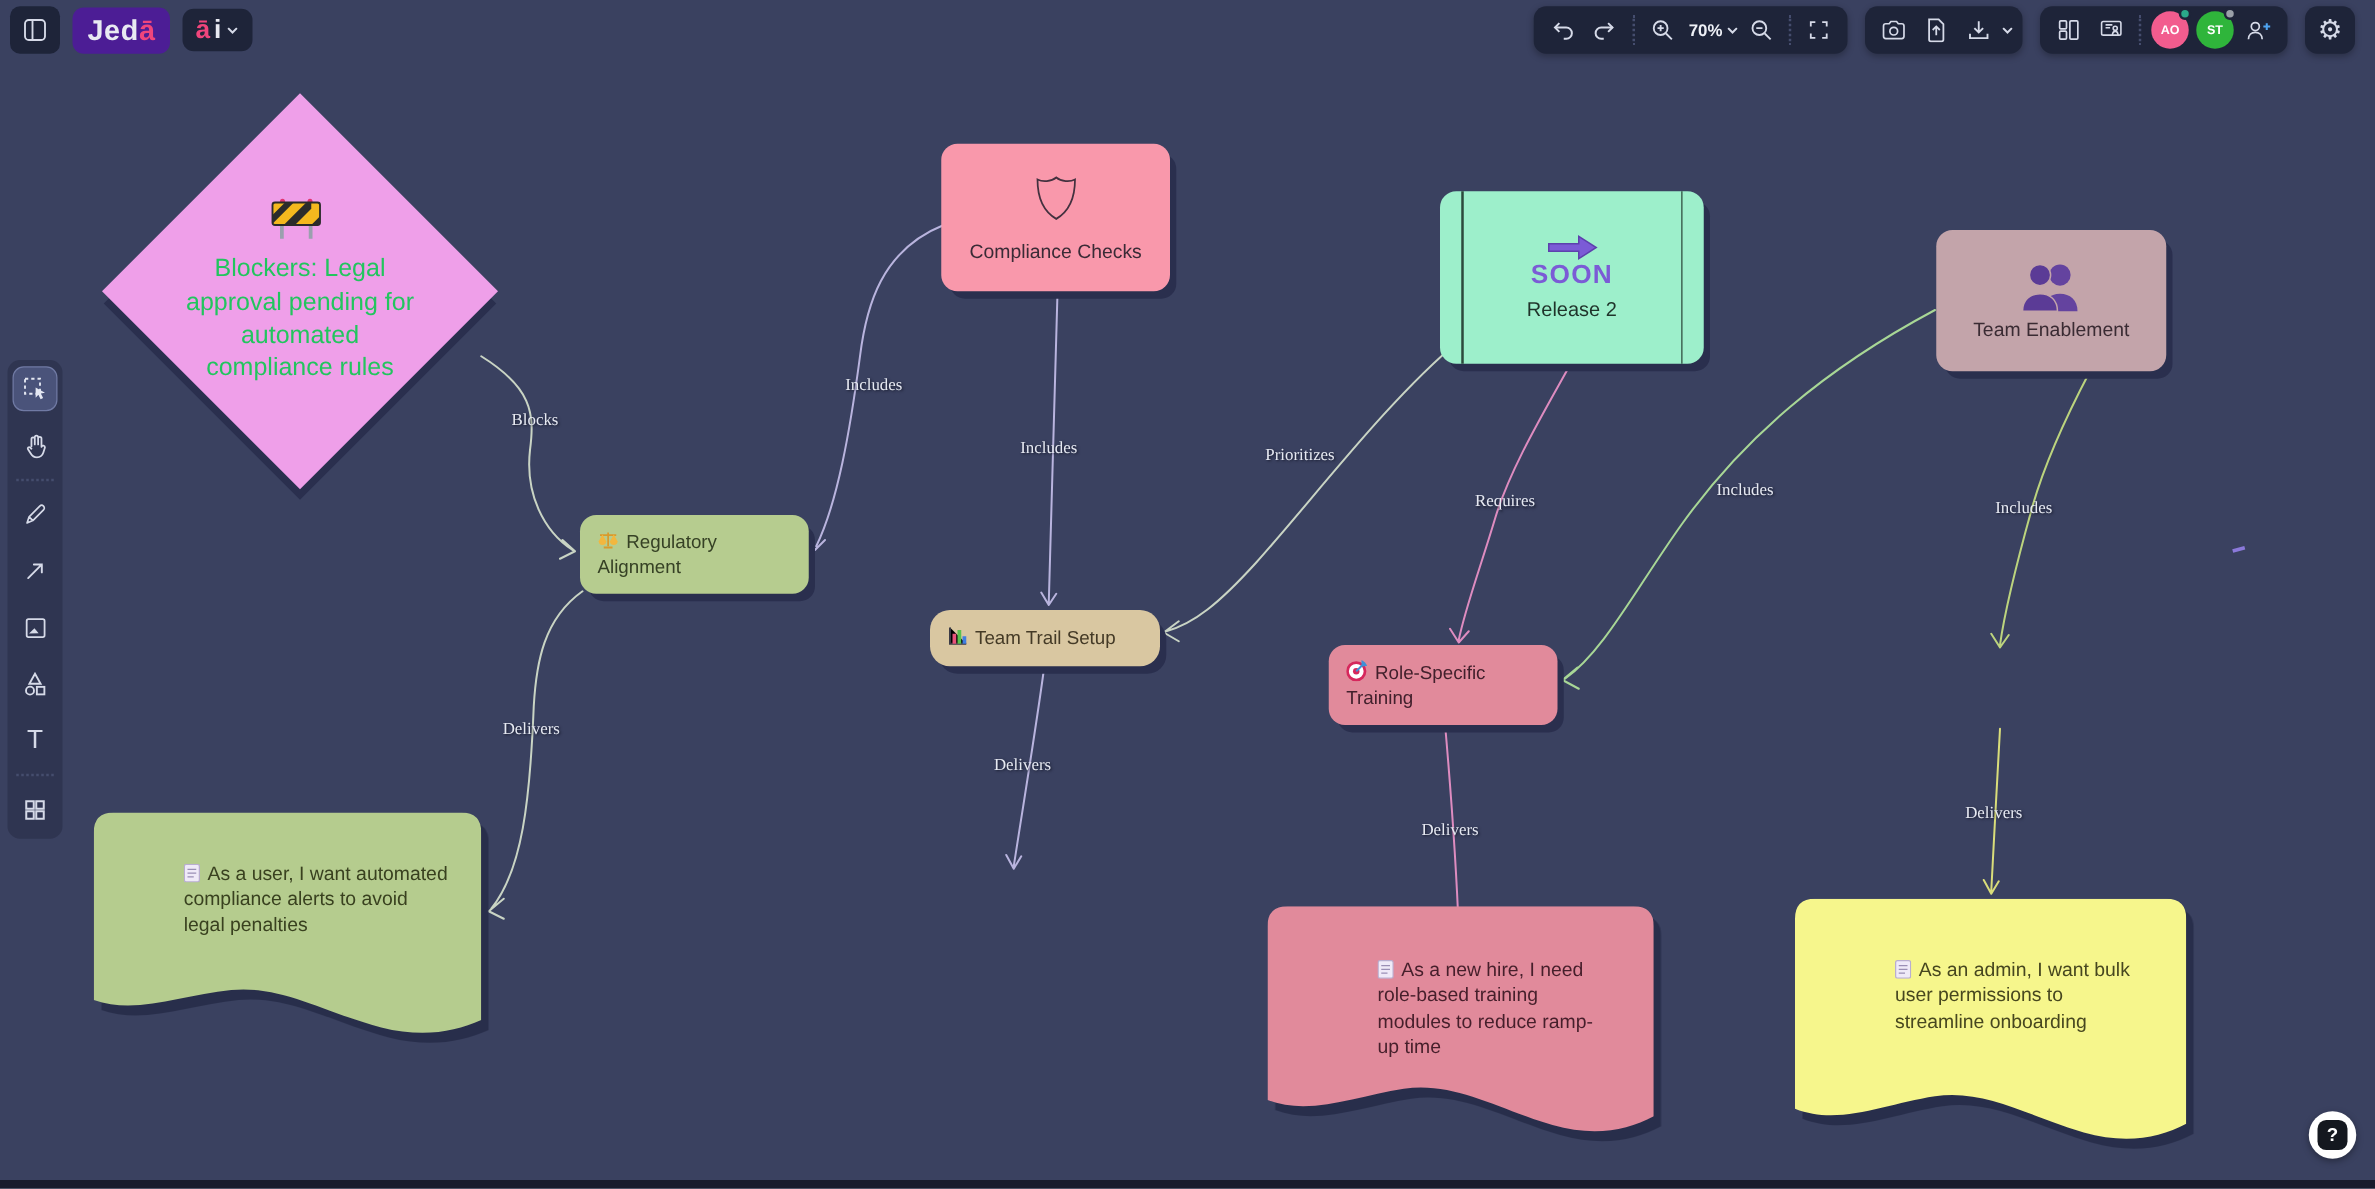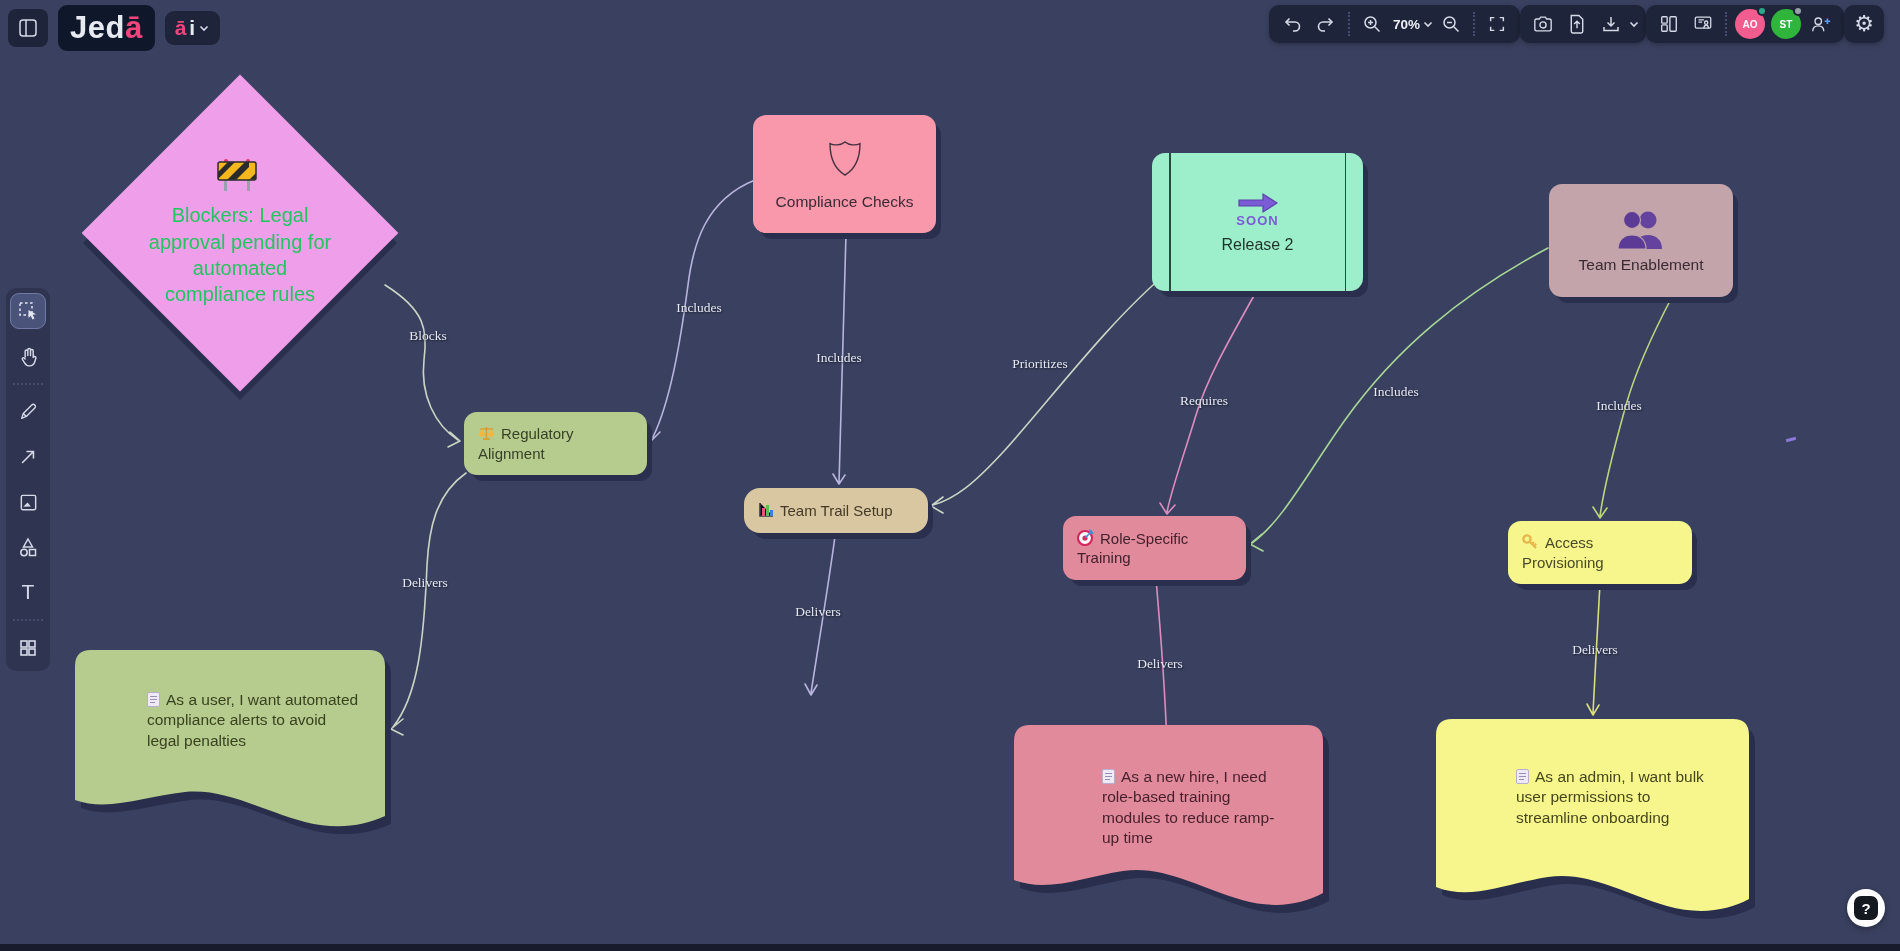--- a/index.html
+++ b/index.html
@@ -2,26 +2,26 @@
 <html><head>
 <meta charset="utf-8">
 <style>
   * { margin:0; padding:0; box-sizing:border-box; }
   html,body { width:1900px; height:951px; overflow:hidden; }
   body { font-family:"Liberation Sans", sans-serif; }
   #app { position:relative; width:1900px; height:951px; background:#3a4160; overflow:hidden; }
 
   
   .tb-left { position:absolute; left:8px; top:5px; display:flex; gap:10px; align-items:center; z-index:40; }
-  .tb-right { position:absolute; right:16px; top:5px; display:flex; align-items:center; z-index:40; }
+  .tb-right { position:absolute; right:16px; top:5px; display:flex; gap:14px; align-items:center; z-index:40; }
   .panel { background:#1e2439; border-radius:10px; display:flex; align-items:center; padding:3px 6px; box-shadow:0 2px 5px rgba(0,0,0,.25); }
   .ibtn { width:34px; height:32px; display:flex; align-items:center; justify-content:center; border-radius:8px; cursor:pointer; color:#d6dae8; }
   .ibtn svg { display:block; }
   .vsep { height:24px; border-left:2px dotted #454d6e; margin:0 5px; }
-  .logo-btn { background:#0f172a; border-radius:9px; padding:5px 12px; font-size:31px; font-weight:bold; color:#e8eaf2; letter-spacing:.5px; }
+  .logo-btn { background:#4c1d95; border-radius:9px; padding:5px 12px; font-size:23px; font-weight:bold; color:#e8eaf2; letter-spacing:.5px; }
   .logo-pink { color:#f0457c; }
   .ai-btn { background:#1e2439; border-radius:9px; padding:5px 10px; font-size:21px; font-weight:bold; color:#e8eaf2; display:flex; align-items:center; gap:3px; }
   .zoom-text { font-size:13.5px; font-weight:bold; color:#eef0f6; margin:0 2px 0 4px; }
   .avatar { width:30px; height:30px; border-radius:50%; display:flex; align-items:center; justify-content:center; font-size:10px; font-weight:bold; color:#fff; position:relative; margin:0 3px; }
   .avatar .dot { position:absolute; right:-2px; top:-3px; width:10px; height:10px; border-radius:50%; border:2px solid #1e2439; }
   .gear-glyph { font-size:22px; line-height:1; }
 
   
   .sidebar { position:absolute; left:6px; top:288px; width:44px; background:rgba(22,27,46,.30); border-radius:10px; padding:5px 4px; display:flex; flex-direction:column; align-items:center; gap:9px; z-index:40; }
   .tool { width:36px; height:36px; display:flex; align-items:center; justify-content:center; border-radius:9px; color:#d6dae8; cursor:pointer; }
@@ -40,21 +40,21 @@
 
   
   .diamond-wrap { position:absolute; left:81px; top:80px; width:318px; height:306px; z-index:10; }
   .diamond { position:absolute; left:50%; top:50%; width:224px; height:224px; transform:translate(-50%,-50%) rotate(45deg); background:#ef9fe9; box-shadow:7px 7px 0 -1px #2a2f4e; }
   .diamond-content { position:absolute; left:0; top:0; width:100%; height:100%; display:flex; flex-direction:column; align-items:center; justify-content:center; gap:10px; }
   .diamond-text { width:190px; text-align:center; font-size:20px; line-height:1.32; color:#22c55e; }
 
   .n-compliance { left:753px; top:115px; width:183px; height:118px; background:#f998ab; color:#3a2b36; font-size:15.5px; gap:8px; }
   .n-release { left:1152px; top:153px; width:211px; height:138px; background:#9defcb; color:#1f332a; font-size:16px; }
   .n-release .bar { position:absolute; top:0; bottom:0; width:1.5px; background:#2c4a3c; }
-  .soon-word { font-weight:bold; font-size:13px; color:#7b5bd6; letter-spacing:1px; margin-top:-2px; }
+  .soon-word { font-weight:bold; font-size:21px; color:#7b5bd6; letter-spacing:1px; margin-top:-2px; }
   .n-team { left:1549px; top:184px; width:184px; height:113px; background:#c3a4aa; color:#3a2b33; font-size:15.5px; gap:6px; }
 
   .n-regulatory { left:464px; top:412px; width:183px; height:63px; background:#b6cc8f; color:#364125; }
   .n-audit { left:744px; top:488px; width:184px; height:45px; background:#d9c7a1; color:#443a26; border-radius:16px; align-items:center; }
   .n-role { left:1063px; top:516px; width:183px; height:64px; background:#e18a9b; color:#42202c; }
   .n-access { left:1508px; top:521px; width:184px; height:63px; background:#f6f68c; color:#4a4a28; }
 
   .note { position:absolute; z-index:10; filter:drop-shadow(6px 8px 0 rgba(38,43,72,.85)); }
   .note svg.shape { position:absolute; left:0; top:0; }
   .note .ntext { position:relative; font-size:15.5px; line-height:1.32; z-index:2; }
@@ -173,28 +173,20 @@
   <div class="small-node n-role">
     <div>
       <svg class="em" width="17" height="17" viewBox="0 0 17 17">
         <circle cx="8" cy="9" r="7" fill="#fff" stroke="#d6275c" stroke-width="2.2"></circle>
         <circle cx="8" cy="9" r="2.6" fill="#d6275c"></circle>
         <path d="M8 9 L14 3 M13 1.5 l1.5 1 1 1.5 -2.5.5z" stroke="#3f8fd6" stroke-width="1.6" fill="#3f8fd6"></path>
       </svg><span class="txt">Role-Specific Training</span>
     </div>
   </div>
 
-  <div class="small-node n-access">
-    <div>
-      <svg class="em" width="17" height="16" viewBox="0 0 17 16">
-        <circle cx="5" cy="5" r="3.6" fill="none" stroke="#e8b64c" stroke-width="2.4"></circle>
-        <path d="M8 8 L14 14 M12 12 l2.2-2.2 M10 10 l2-2" stroke="#e8b64c" stroke-width="2.2"></path>
-      </svg><span class="txt">Access Provisioning</span>
-    </div>
-  </div>
 
   <div class="note note-green">
     <svg class="shape" width="310" height="182" viewBox="0 0 310 182" preserveAspectRatio="none">
       <path d="M16,0 H294 Q310,0 310,16 V166 C288,176 262,180 230,172 C185,160 150,138 110,142 C70,146 34,162 0,150 V16 Q0,0 16,0 Z" fill="#b5cc8e"></path>
     </svg>
     <div class="ntext">
       <svg class="em" width="13" height="15" viewBox="0 0 13 15">
           <rect x="0.5" y="0.5" width="12" height="14" rx="1.5" fill="#efeaf8" stroke="#b9aed0"></rect>
           <path d="M3 4.5 h7 M3 7.5 h7 M3 10.5 h5" stroke="#9a8fb5" stroke-width="1.1"></path>
         </svg><span>As a user, I want automated compliance alerts to avoid legal penalties</span>

